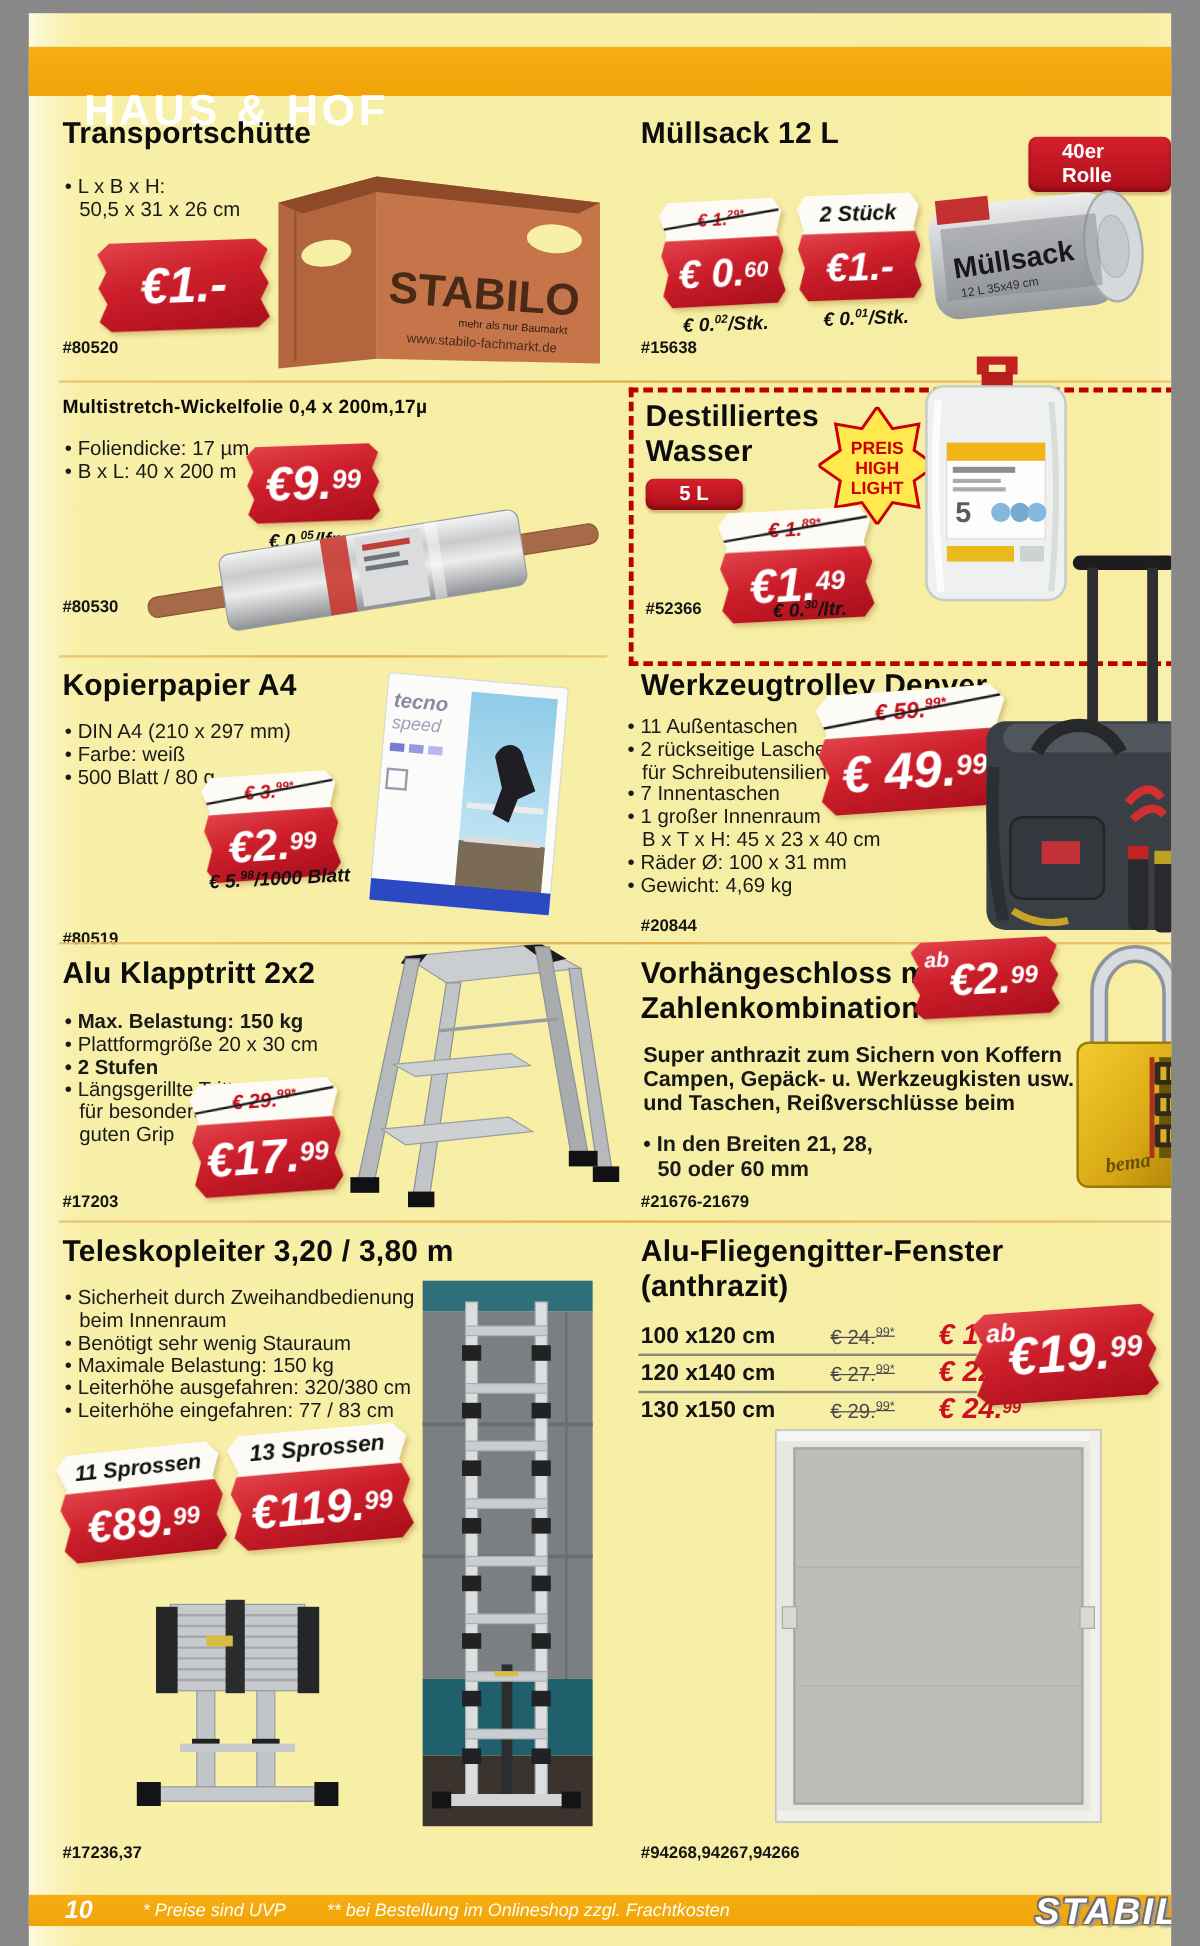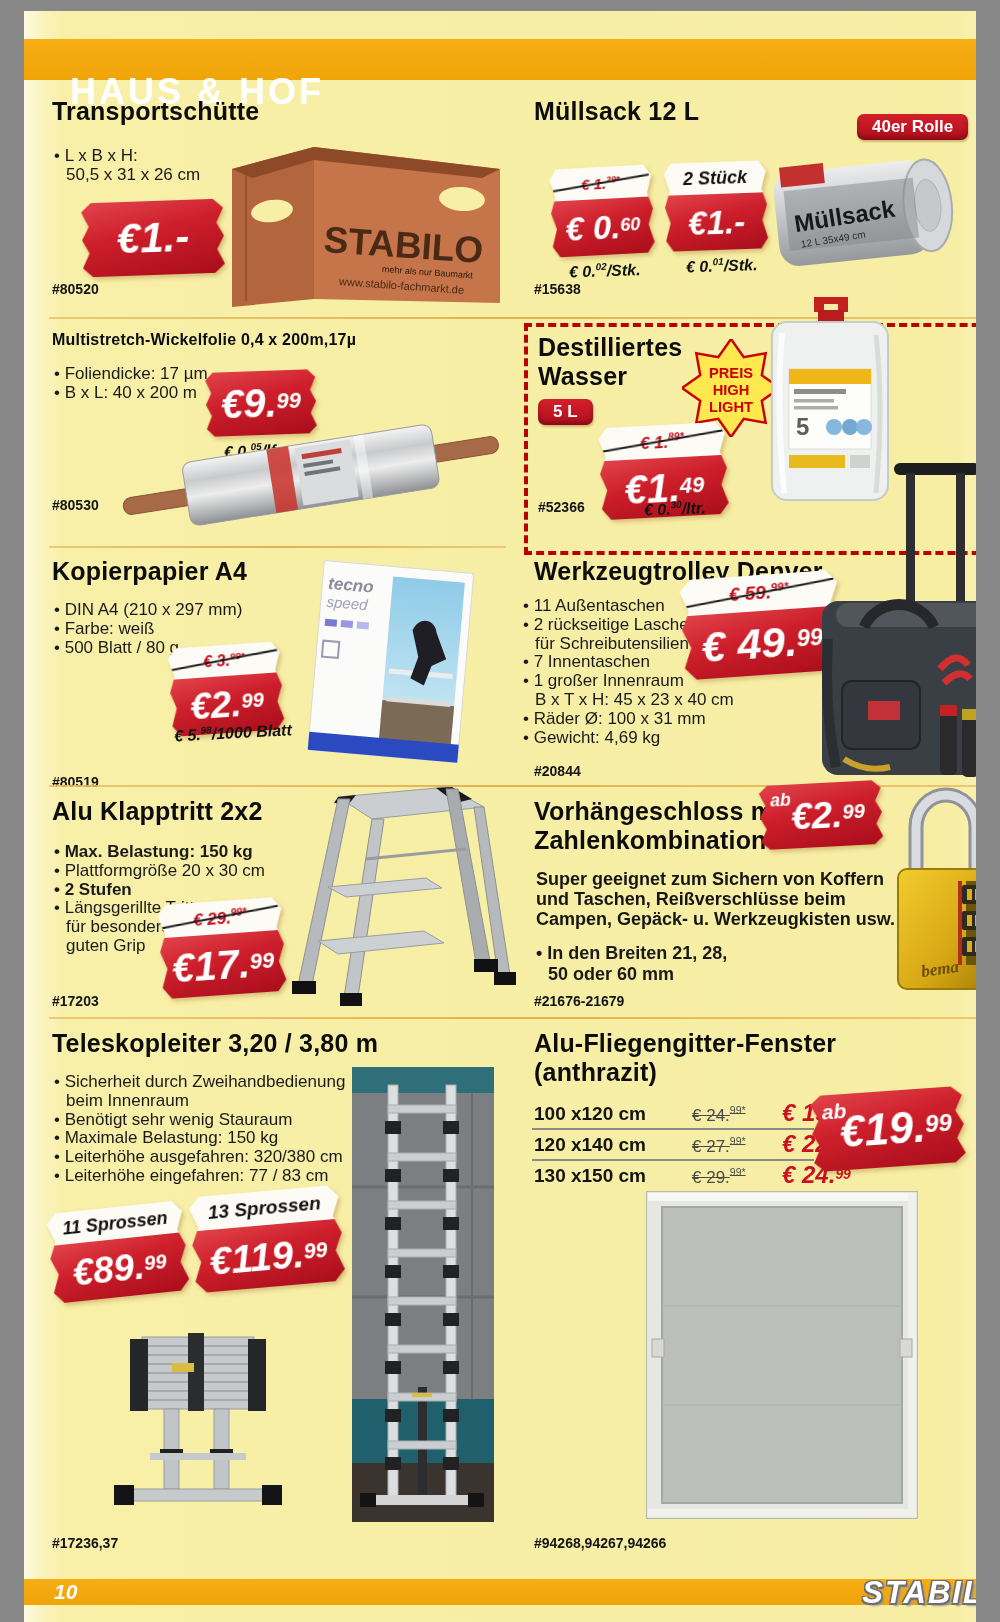--- a/index.html
+++ b/index.html
@@ -24,21 +24,21 @@
   .old { color:#C3101E; font-weight:bold; font-style:italic; white-space:nowrap; }
   .old sup, .fold sup { font-size:.62em; }
   .hdr { color:#111; font-weight:bold; font-style:italic; white-space:nowrap; }
   .rbody { background:linear-gradient(168deg,#E2434C 0%,#CD1F2B 42%,#A90D1B 100%); flex:1; display:flex; align-items:center; justify-content:center; color:#fff; position:relative; }
   .pr { font-style:italic; font-weight:bold; line-height:1; white-space:nowrap; }
   .pr sup { font-size:.55em; vertical-align:.38em; letter-spacing:0; }
   .ab { position:absolute; left:11px; top:5px; font-size:.48em; font-style:italic; font-weight:bold; color:#fff; }
   .unit { position:absolute; font-weight:bold; font-style:italic; font-size:16px; color:#111; white-space:nowrap; }
   .unit sup { font-size:.62em; }
   .rbadge { position:absolute; background:linear-gradient(180deg,#D4202C,#AF0E1B); color:#fff; font-weight:bold;
-            border-radius:7px; padding:3px 15px; font-size:17px; box-shadow:inset 0 -3px 4px rgba(0,0,0,.25),1px 2px 2px rgba(120,60,0,.3); }
+            border-radius:7px; padding:3px 28px; font-size:17px; box-shadow:inset 0 -3px 4px rgba(0,0,0,.25),1px 2px 2px rgba(120,60,0,.3); }
   .dashbox { position:absolute; border:4px dashed #BB0000; }
   .vnote { position:absolute; writing-mode:vertical-rl; transform:rotate(180deg); font-weight:bold; font-size:14px; color:#161616; letter-spacing:.4px; }
   .desc { position:absolute; font-size:18px; line-height:20px; font-weight:bold; color:#161616; }
   
   .frow { position:absolute; left:510px; width:282px; height:27px; }
   .fsize { position:absolute; left:0; top:2px; font-weight:bold; font-size:19px; color:#141414; }
   .fold { position:absolute; left:158px; top:3px; font-size:17px; color:#4a4a4a; text-decoration:line-through; white-space:nowrap; }
   .fprice { position:absolute; left:248px; top:-2px; font-size:24px; font-weight:bold; font-style:italic; color:#CC1020; white-space:nowrap; }
   .fprice sup { font-size:.58em; vertical-align:.32em; }
   .fline { position:absolute; height:1.5px; background:#8a8a82; width:282px; left:508px; }
@@ -367,23 +367,23 @@
   <div class="h1" style="left:510px;top:815px;">Zahlenkombination</div>
   <div class="ptag" style="left:736px;top:772px;width:122px;height:64px;transform:rotate(-3deg);">
     <div class="shape">
         <div class="rbody" style="font-size:37px;">
       <span class="ab">ab</span>
       <span class="pr" style="margin-left:14px;"><span>€2.</span><sup>99</sup></span>
     </div>
       </div>
   </div>
   <div class="desc" style="left:512px;top:858px;">
-    <div>Super geeignet zum Sichern von Koffern</div>
+    <div>Super anthrazit zum Sichern von Koffern</div>
+    <div>Campen, Gepäck- u. Werkzeugkisten usw.</div>
     <div>und Taschen, Reißverschlüsse beim</div>
-    <div>Campen, Gepäck- u. Werkzeugkisten usw.</div>
   </div>
   <div class="blist" style="left:512px;top:932px;font-weight:bold;font-size:18px;line-height:21px;">
     <div class="b">In den Breiten 21, 28,</div>
     <div class="cont">50 oder 60 mm</div>
   </div>
   <div class="itemno" style="left:510px;top:982px;">#21676-21679</div>
   <div class="imgwrap" style="left:848px;top:758px;">
     <svg width="148" height="234" viewBox="0 0 148 234">
       <defs>
         <linearGradient id="goldg" x1="0" y1="0" x2="1" y2="1">
@@ -562,16 +562,19 @@
       <line x1="16" y1="115" x2="256" y2="115" stroke="#AEB1AB" stroke-width="1"></line>
       <line x1="16" y1="214" x2="256" y2="214" stroke="#AEB1AB" stroke-width="1"></line>
       <rect x="6" y="148" width="12" height="18" fill="#D8D8D4" stroke="#A8A8A4"></rect>
       <rect x="254" y="148" width="12" height="18" fill="#D8D8D4" stroke="#A8A8A4"></rect>
       <rect x="2" y="318" width="268" height="8" fill="#F0F0EC"></rect>
     </svg>
   </div>
 
   <div class="band" style="top:1568px;height:26px;">
     <div class="pageno">10</div>
+    <div class="fnote">
+      <span>* Preise sind UVP</span><span>** bei Bestellung im Onlineshop zzgl. Frachtkosten</span>
+    </div>
     <div class="logo">STABILO</div>
   </div>
 
 </div>
 
 </body></html>

